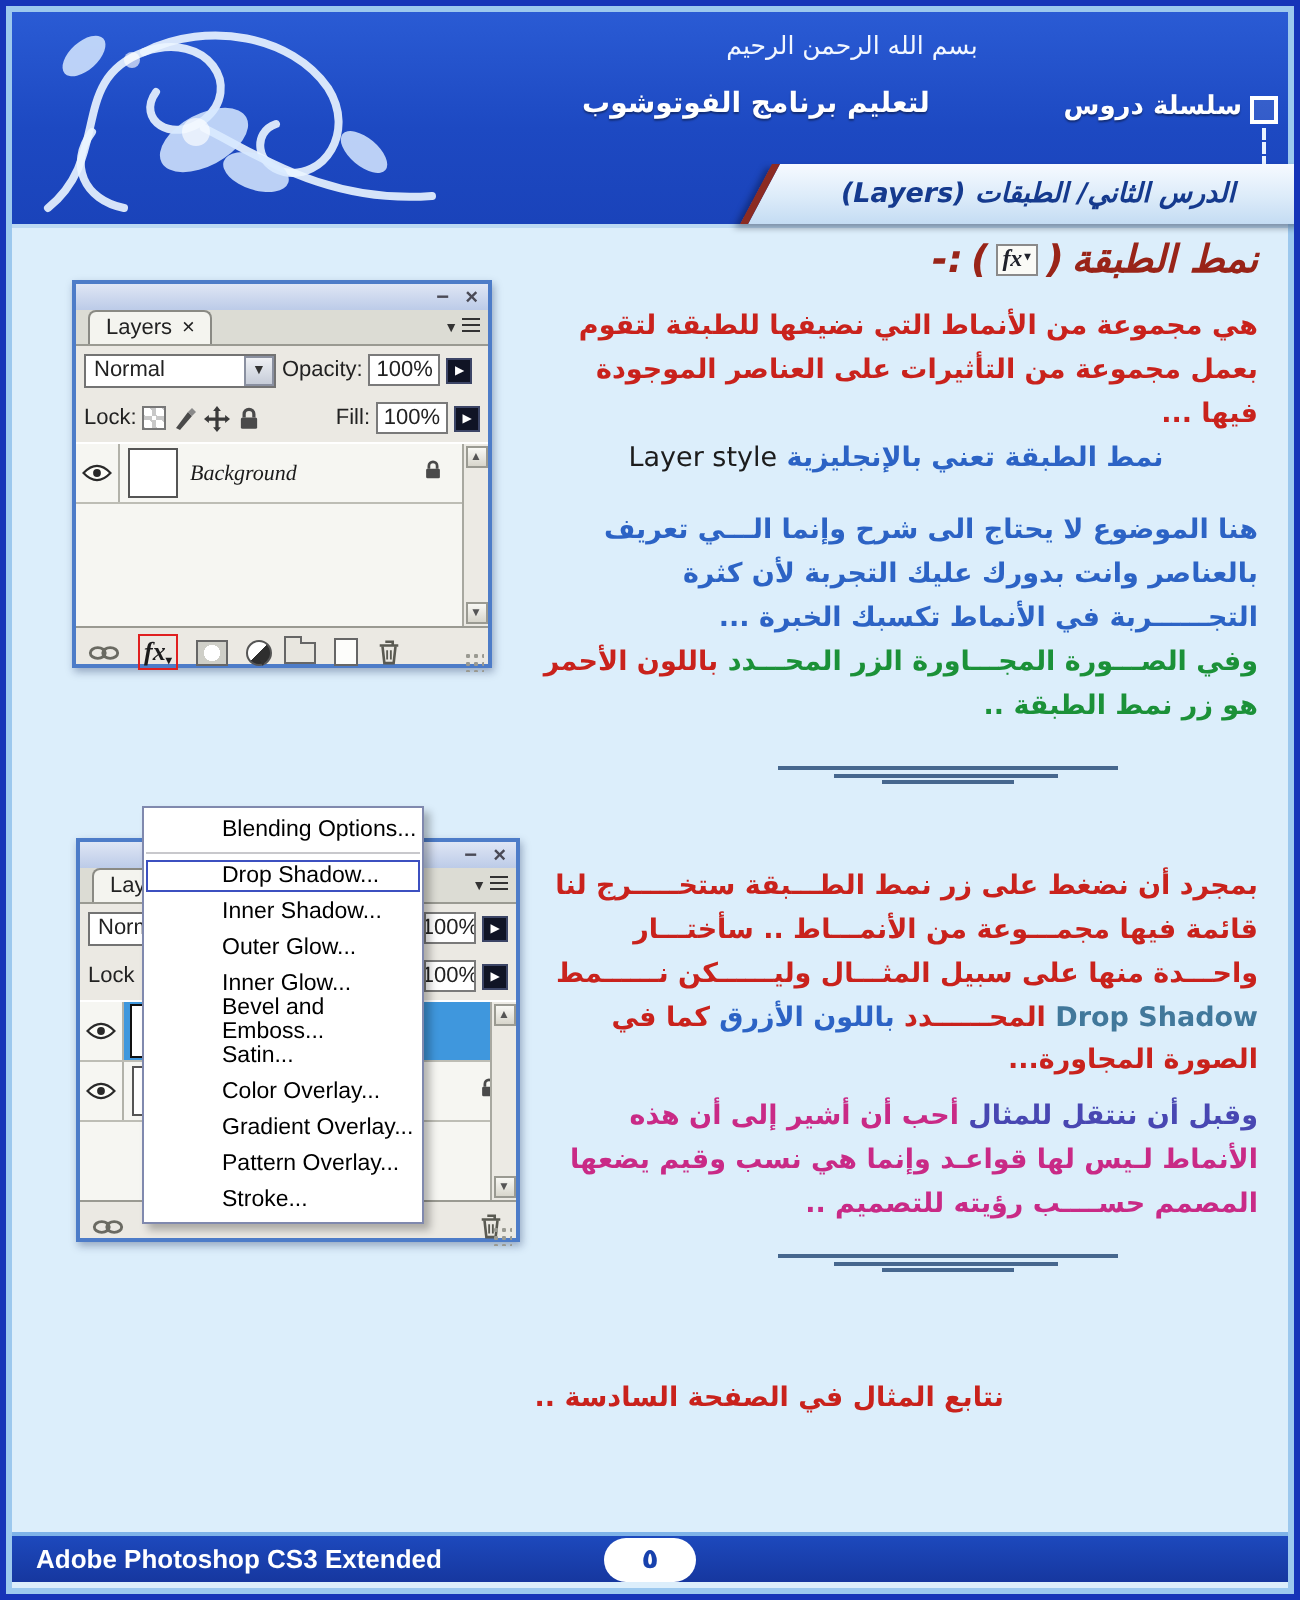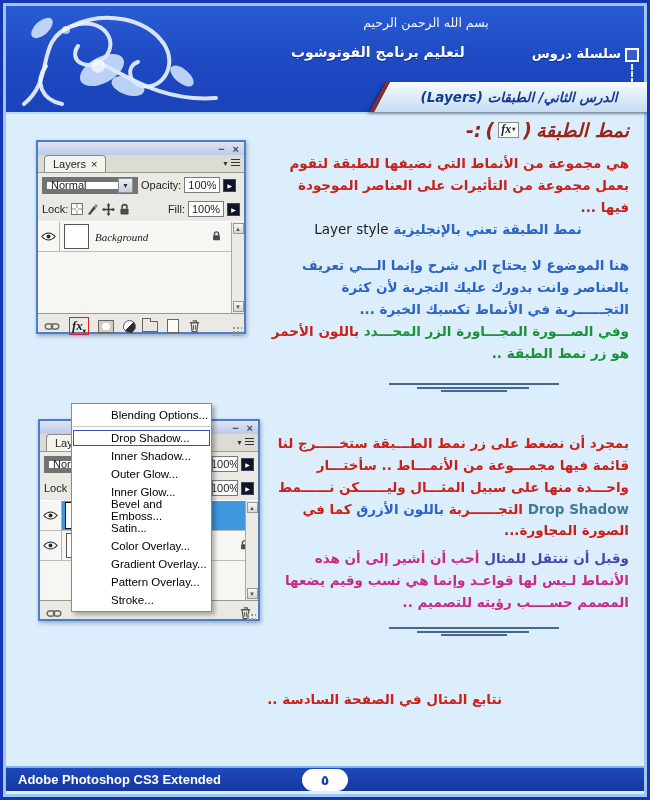--- a/index.html
+++ b/index.html
@@ -90,21 +90,21 @@
   .ps-tab {
     margin-left:6px; height:17px; padding:0 8px; background:#f4f4ef;
     border:1px solid #8a8a84; border-bottom:none; border-radius:4px 4px 0 0;
     font-size:11px; color:#222; display:flex; align-items:center; gap:5px;
   }
   .ps-flyout { position:absolute; right:4px; top:4px; font-size:7px; color:#333; letter-spacing:1px; }
   .ps-flyout .bars { display:inline-block; width:9px; height:7px;
     background:linear-gradient(#333 1px, transparent 1px); background-size:100% 3px; margin-left:1px; }
   .ps-row { height:24px; display:flex; align-items:center; padding:0 4px; gap:3px; font-size:11px; color:#222; }
   .ps-select {
-    width:96px; height:17px; background:#fff; border:5px solid #737373;
+    width:96px; height:17px; background:#fff; border:1px solid #737373;
     display:flex; align-items:center; justify-content:space-between; padding-left:4px; font-size:11px;
   }
   .dd-btn { width:15px; height:15px; background:linear-gradient(180deg,#eef0f4,#c6ccd8);
     border:1px solid #8a90a0; display:flex; align-items:center; justify-content:center; font-size:7px; color:#333; }
   .ps-field { width:36px; height:16px; background:#fff; border:1px solid #7a7a7a;
     font-size:11px; display:flex; align-items:center; justify-content:center; }
   .spin-btn { width:13px; height:13px; background:#101425; color:#fff; font-size:6px;
     display:flex; align-items:center; justify-content:center; border:1px solid #3c4566; }
   .ps-label { font-size:11px; color:#222; }
   .ps-list { position:relative; background:#f6f6f2; border-top:1px solid #fff; overflow:hidden; }
@@ -230,21 +230,21 @@
     <span class="c-green">وفي الصـــورة المجـــاورة الزر المحـــدد </span><span class="c-red">باللون الأحمر</span><span class="c-green"> هو زر نمط الطبقة ..</span>
   </div>
 
   <div class="divider" style="right:88px; top:380px;">
     <i class="l1"></i>
       <i class="l2"></i>
       <i class="l3"></i>
   </div>
 
   <div class="para rtl" style="right:18px; top:430px; width:366px;">
-    <span class="c-red">بمجرد أن نضغط على زر نمط الطـــبقة ستخـــــرج لنا قائمة فيها مجمـــوعة من الأنمـــاط .. سأختـــار واحـــدة منها على سبيل المثـــال وليــــــكن نــــــمط </span><span class="c-steel">Drop Shadow</span><span class="c-red"> التجــــــربة </span><span class="c-blue">باللون الأزرق</span><span class="c-red"> كما في الصورة المجاورة...</span>
+    <span class="c-red">بمجرد أن نضغط على زر نمط الطـــبقة ستخـــــرج لنا قائمة فيها مجمـــوعة من الأنمـــاط .. سأختـــار واحـــدة منها على سبيل المثـــال وليــــــكن نــــــمط </span><span class="c-steel">Drop Shadow</span><span class="c-red"> المحــــــدد </span><span class="c-blue">باللون الأزرق</span><span class="c-red"> كما في الصورة المجاورة...</span>
   </div>
 
   <div class="para rtl" style="right:18px; top:545px; width:366px;">
     <span class="c-purple">وقبل أن ننتقل للمثال </span><span class="c-magenta">أحب أن أشير إلى أن هذه الأنماط لـيس لها قواعـد وإنما هي نسب وقيم يضعها المصمم حســــب رؤيته للتصميم ..</span>
   </div>
 
   <div class="divider" style="right:88px; top:624px;">
     <i class="l1"></i>
       <i class="l2"></i>
       <i class="l3"></i>

